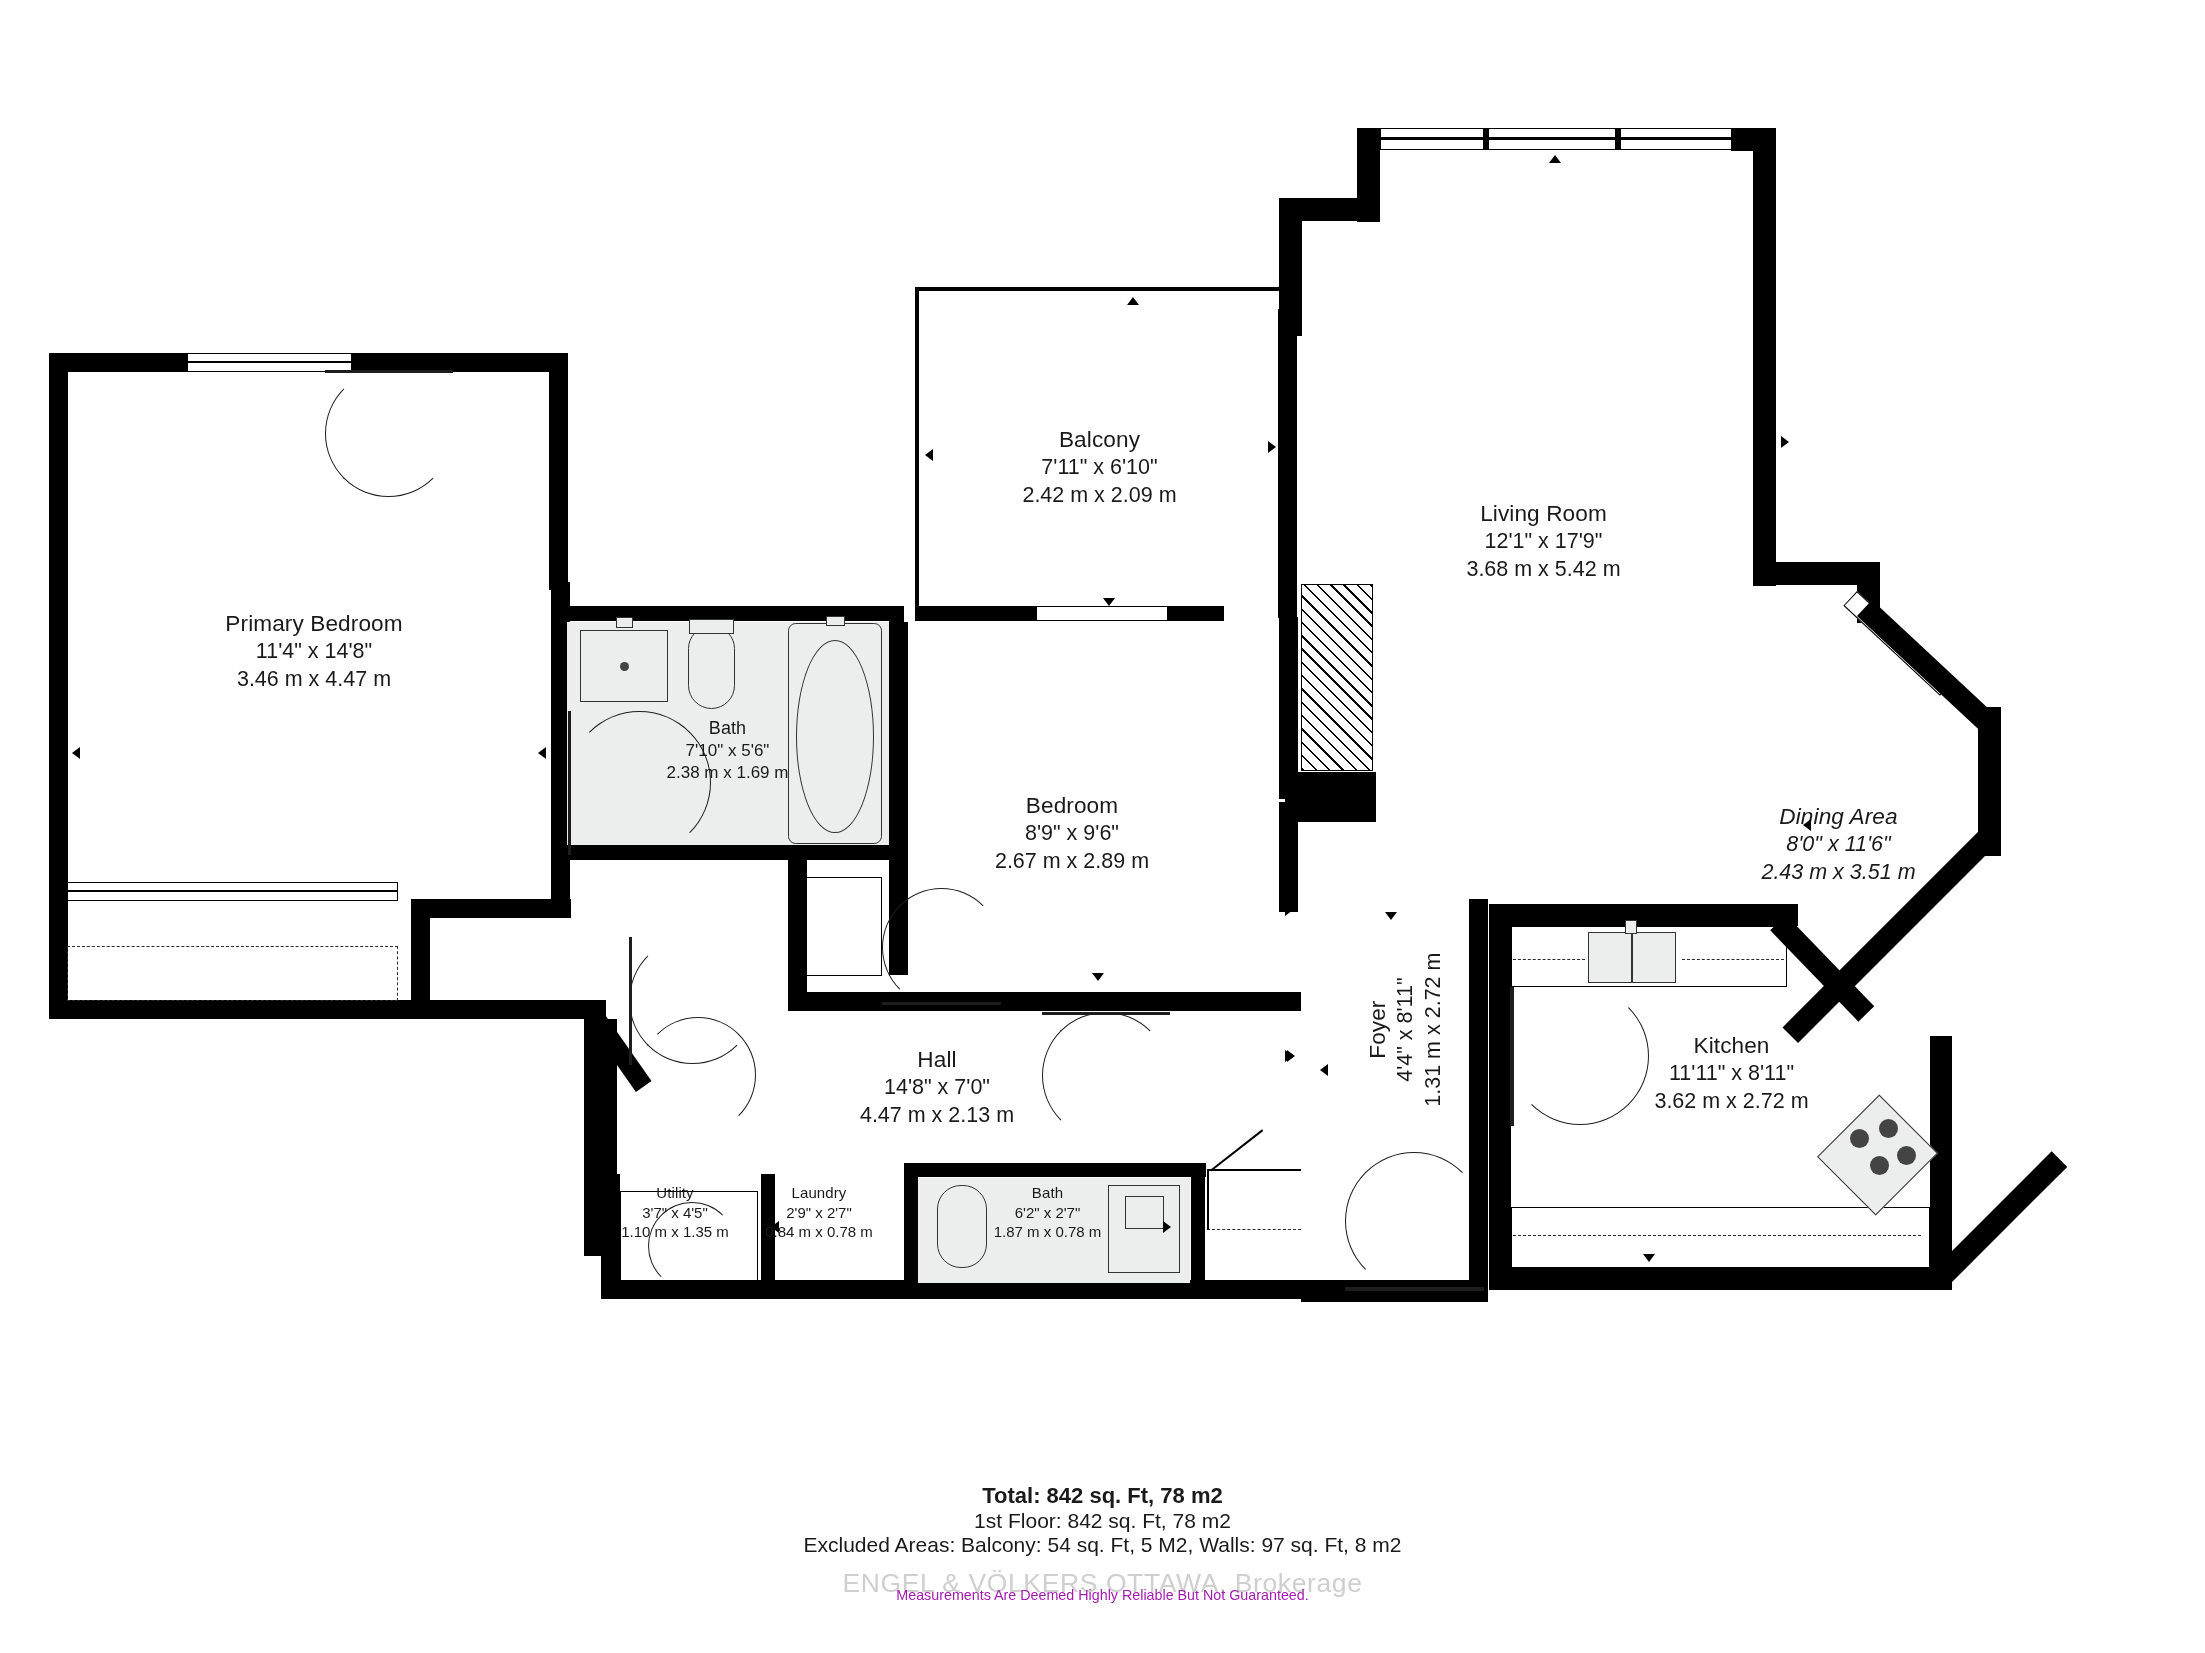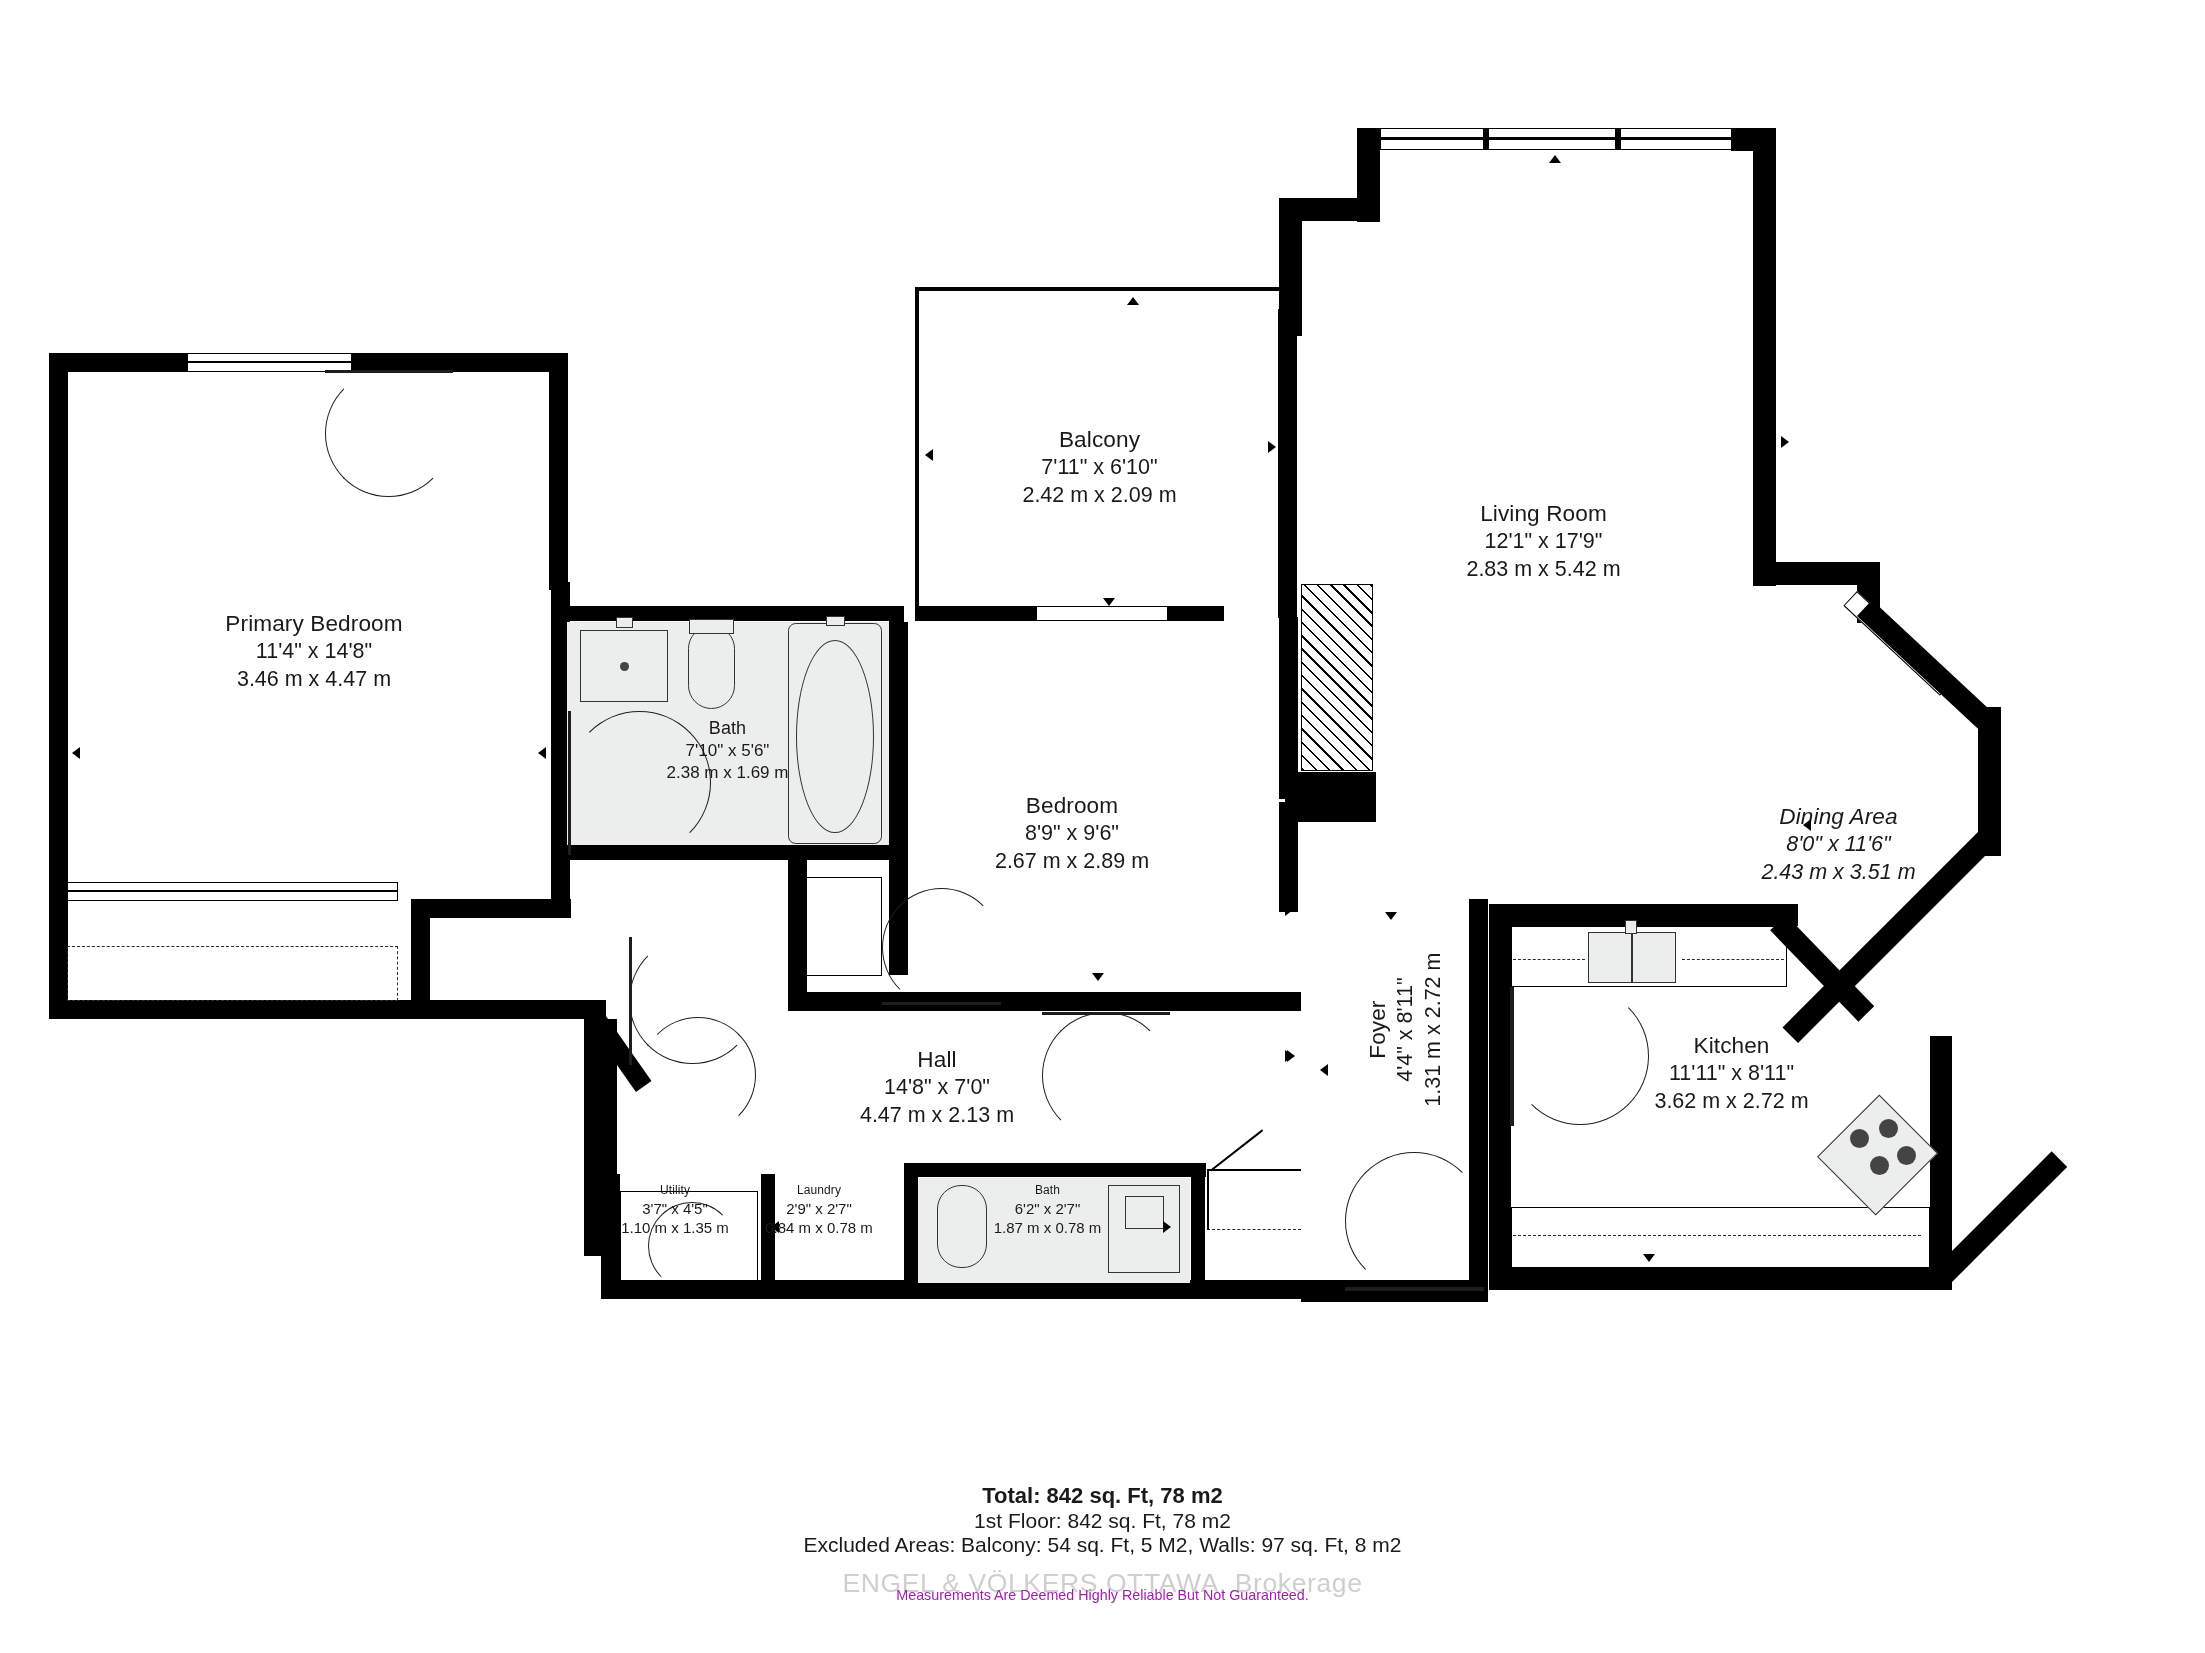--- a/index.html
+++ b/index.html
@@ -24,21 +24,21 @@
   .arc-br{border-left-color:transparent;border-top-color:transparent;}
   .leaf{position:absolute;background:#1d1d1d;}
 
   
   .label{position:absolute;text-align:center;line-height:1.30;white-space:nowrap;}
   .label .nm{font-size:22.6px;font-weight:400;letter-spacing:0.1px;}
   .label .d1{font-size:21.5px;}
   .label .d2{font-size:21.5px;}
   .label.small .nm{font-size:18px;}
   .label.small .d1,.label.small .d2{font-size:17px;}
-  .label.tiny .nm{font-size:12px;}
+  .label.tiny .nm{font-size:15px;}
   .label.tiny .d1,.label.tiny .d2{font-size:15px;}
   .rot{transform-origin:center center;}
 
   
   .tri{position:absolute;width:0;height:0;}
   .tri-l{border-top:6px solid transparent;border-bottom:6px solid transparent;border-right:8.3px solid #000;}
   .tri-r{border-top:6px solid transparent;border-bottom:6px solid transparent;border-left:8.3px solid #000;}
   .tri-u{border-left:6px solid transparent;border-right:6px solid transparent;border-bottom:8.3px solid #000;}
   .tri-d{border-left:6px solid transparent;border-right:6px solid transparent;border-top:8.3px solid #000;}
 
@@ -148,21 +148,21 @@
   <div class="wall" style="left:1872px;top:600px;width:165px;height:22px;transform:rotate(43deg);transform-origin:left top;"></div>
   <div class="wall" style="left:1978px;top:707px;width:23px;height:149px;"></div>
   <div class="wall" style="left:2001px;top:840px;width:287px;height:22px;transform:rotate(135deg);transform-origin:left top;"></div>
 
   <div class="tri tri-u" style="left:1549px;top:155px;"></div>
   <div class="tri tri-r" style="left:1781px;top:436px;"></div>
 
   <div class="label" style="left:1268px;top:499px;width:551px;">
     <div class="nm">Living Room</div>
     <div class="d1">12'1" x 17'9"</div>
-    <div class="d2">2.83 m x 5.42 m</div>
+    <div class="d2">3.68 m x 5.42 m</div>
   </div>
 
   <div class="wall" style="left:1278px;top:309px;width:19px;height:309px;"></div>
   <div class="wall" style="left:1279px;top:617px;width:19px;height:182px;"></div>
   <div class="wall" style="left:788px;top:992px;width:513px;height:19px;"></div>
   <div class="wall" style="left:788px;top:860px;width:19px;height:151px;"></div>
   <div class="wall" style="left:889px;top:622px;width:19px;height:353px;"></div>
 
   <div class="label" style="left:879px;top:791px;width:386px;">
     <div class="nm">Bedroom</div>

